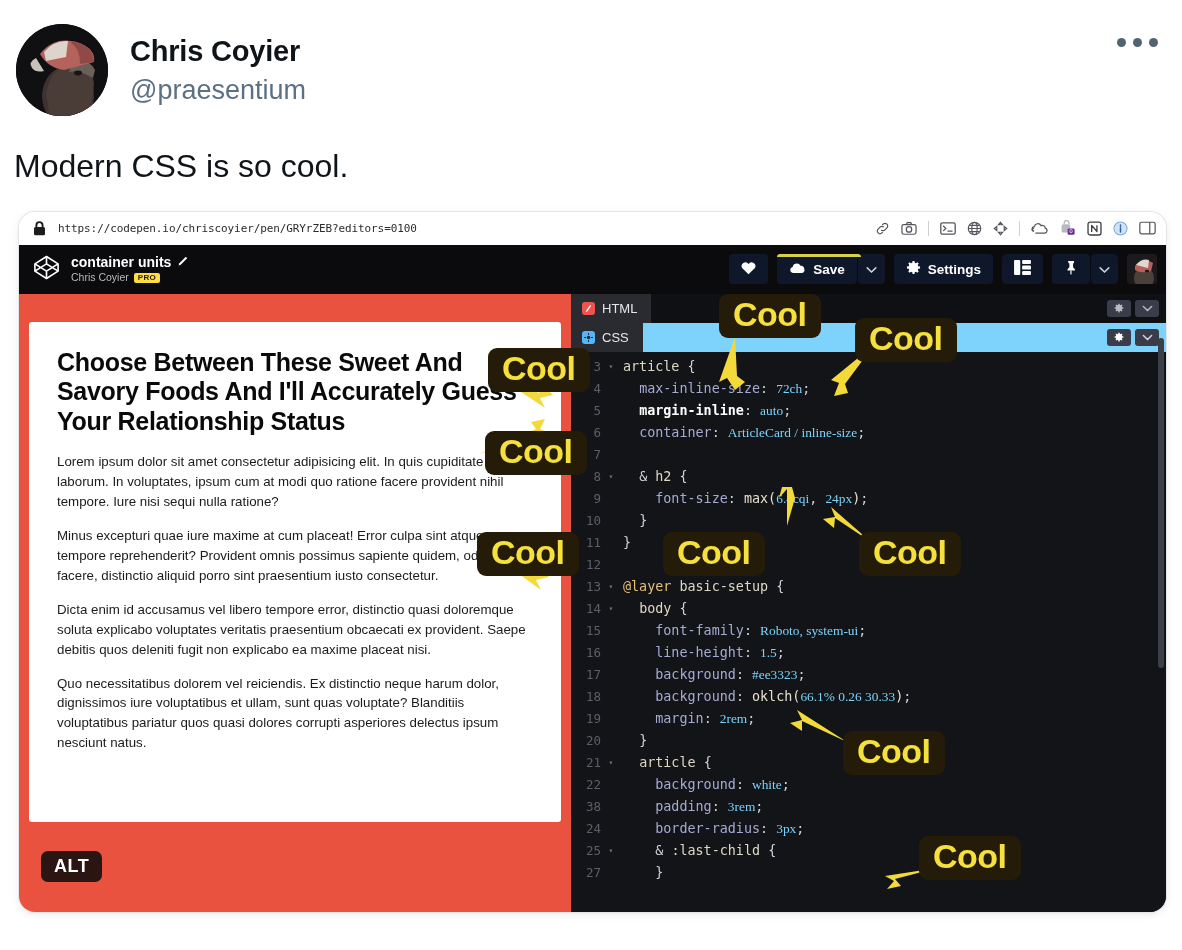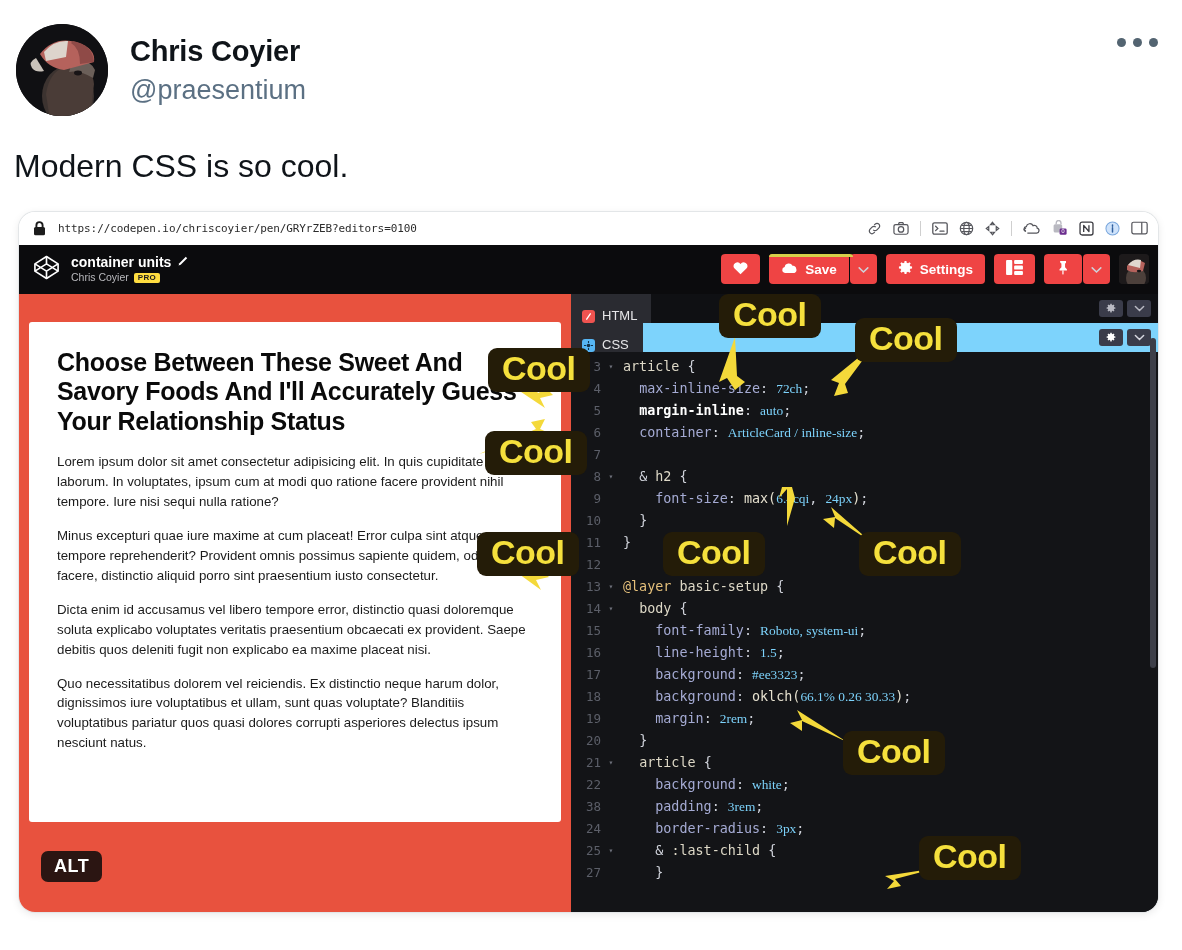--- a/index.html
+++ b/index.html
@@ -45,21 +45,21 @@
 
   .tweet-text {
     font-size: 32px; color: #0f1419;
     padding: 30px 18px 0 14px;
     line-height: 1.3;
   }
 
   
   .shot {
     position: relative;
-    margin: 24px 24px 0 19px;
+    margin: 24px 16px 0 19px;
     height: 700px;
     border-radius: 16px;
     overflow: hidden;
     background: #ffffff;
     box-shadow: 0 0 0 1px #e3e6e8, 0 2px 8px rgba(0,0,0,0.10);
   }
 
   
   .chrome {
     height: 33px; background: #ffffff;
@@ -96,21 +96,21 @@
             display: flex; align-items: center; gap: 5px; }
   .pro-badge {
     background: #ffdd40; color: #1d1d1d; font-size: 8px; font-weight: bold;
     padding: 1px 4px; border-radius: 2px; letter-spacing: 0.3px;
   }
   .cp-actions {
     position: absolute; right: 9px; top: 0; bottom: 0;
     display: flex; align-items: center; gap: 9px;
   }
   .btn {
-    background: #ef4444; color: #fff; border-radius: 4px;
+    background: #0f172a; color: #fff; border-radius: 4px;
     height: 30px; display: flex; align-items: center; justify-content: center;
     padding: 0 12px; font-size: 13.5px; font-weight: bold; gap: 7px;
     cursor: pointer; border: none; white-space: nowrap;
   }
   .btn-group { display: flex; align-items: stretch; gap: 1px; position: relative; }
   .btn-caret { padding: 0 8px; }
   .save-wrap { position: relative; display:flex; gap:1px; }
   .save-bar {
     position: absolute; top: 0; left: 0; right: 24px; height: 3px;
     background: #d6d04a; border-radius: 4px 4px 0 0;
@@ -145,21 +145,21 @@
     padding: 5px 13px; border-radius: 7px;
   }
 
   
   .editor { flex: 1; background: #131417; position: relative; overflow: hidden; }
   .tabrow {
     height: 29px; display: flex; align-items: center; position: relative;
     background: #0f1013;
   }
   .tab {
-    height: 29px; display: flex; align-items: flex-end; gap: 7px;
+    height: 29px; display: flex; align-items: center; gap: 7px;
     padding: 0 14px 0 11px; font-size: 13px; color: #e6e6e8; font-weight: 500;
     background: #2a2b31; cursor: pointer;
   }
   .tab.inactive { background: #2a2b31; }
   .tab-ico { width: 13px; height: 13px; border-radius: 3px; flex:0 0 13px;
              display:flex; align-items:center; justify-content:center; }
   .tabrow-right {
     position: absolute; right: 7px; top: 0; bottom: 0;
     display: flex; align-items: center; gap: 4px;
   }

